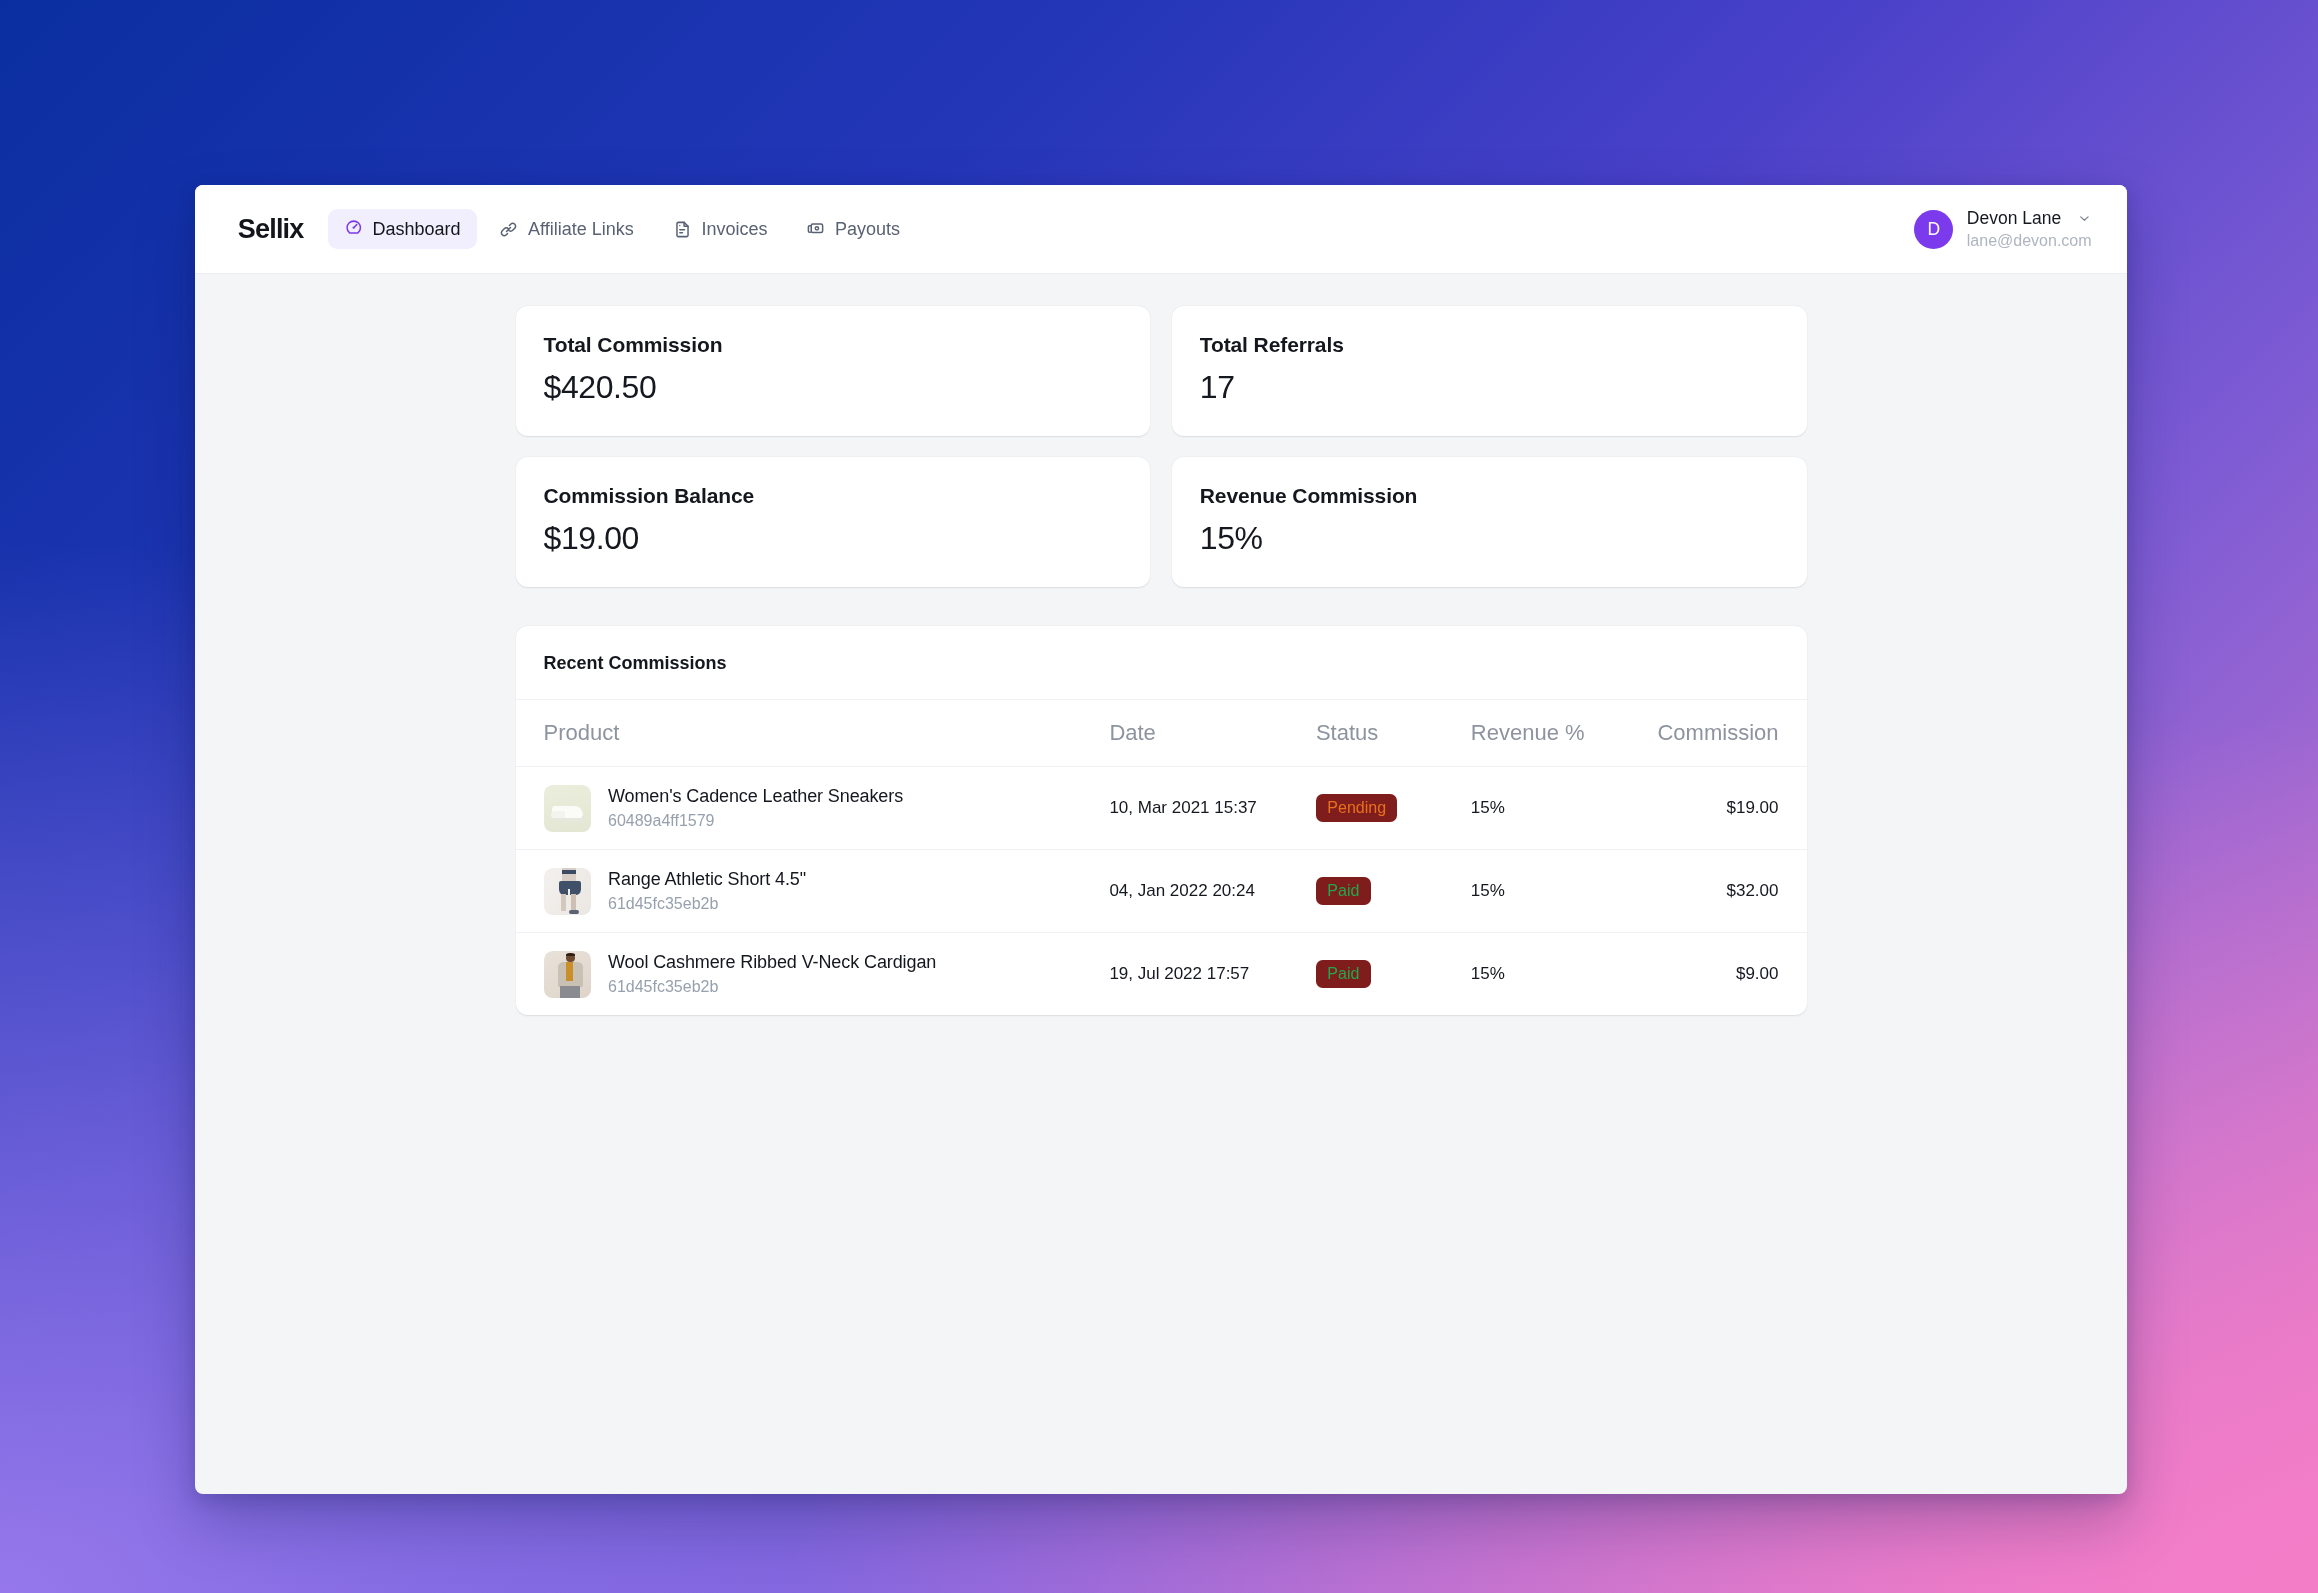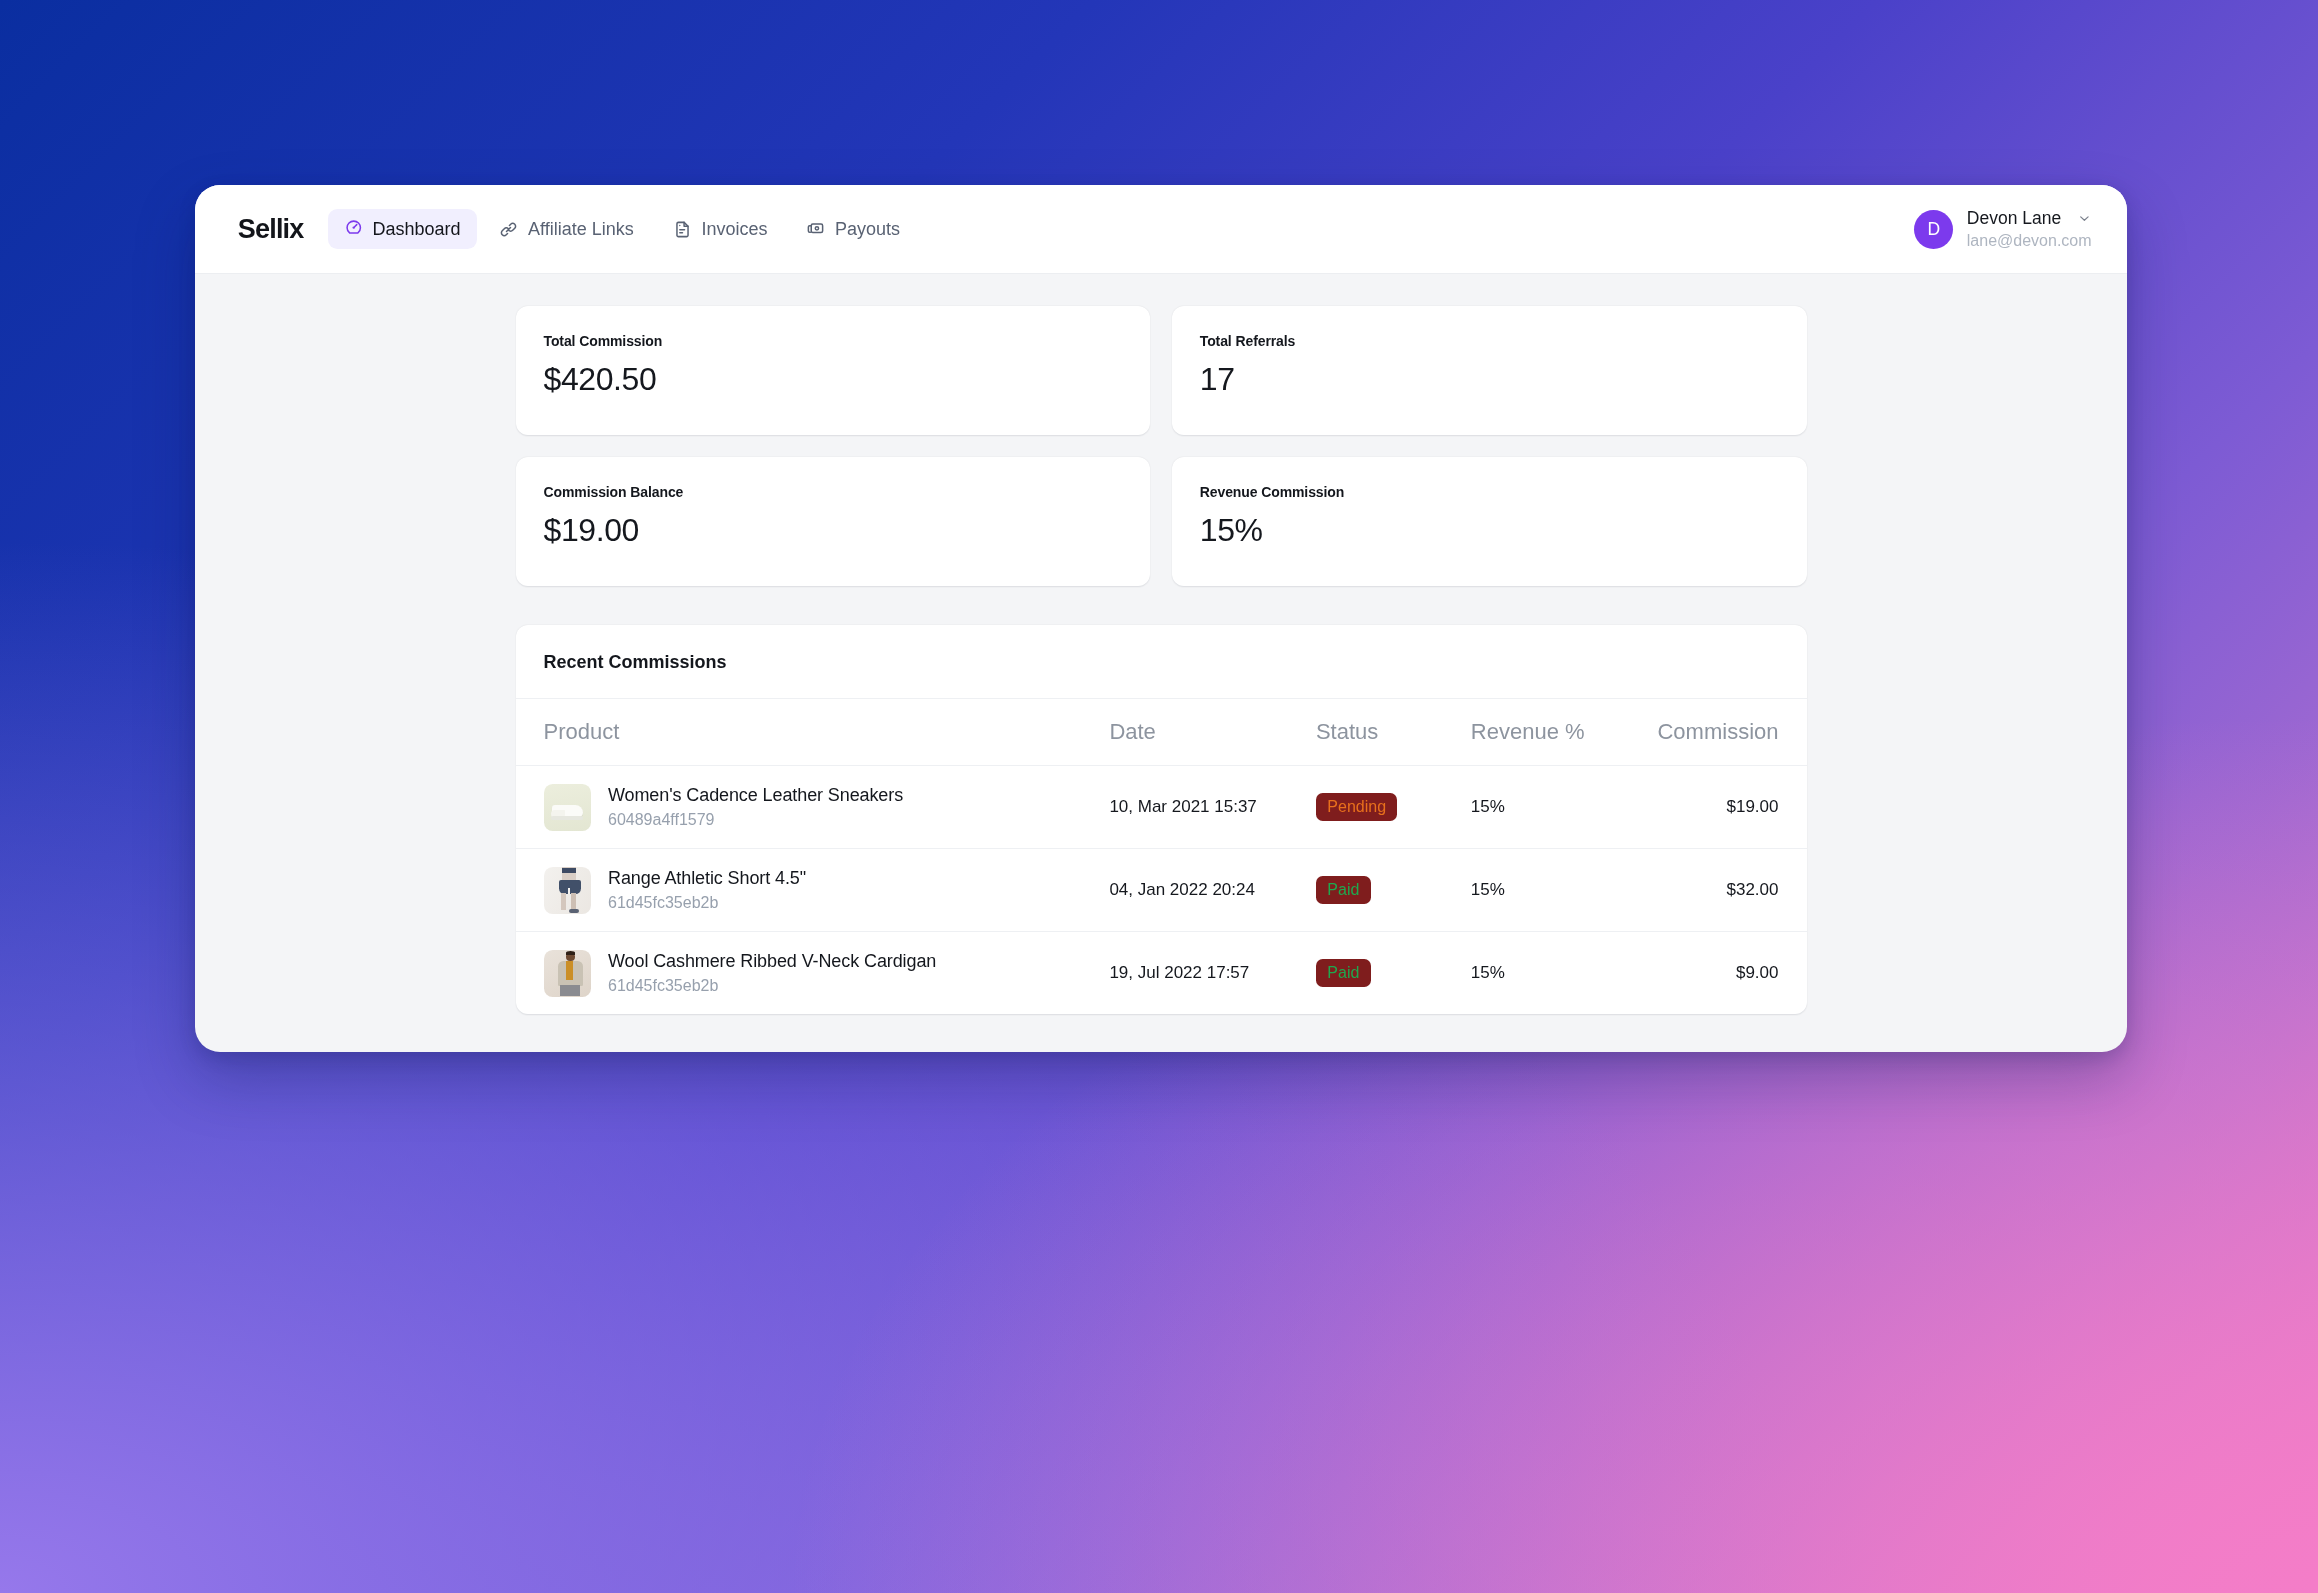--- a/index.html
+++ b/index.html
@@ -18,23 +18,23 @@
       linear-gradient(135deg, #0a2ea0 0%, #2336b8 28%, #4a41c9 48%, #7d5bd4 68%, #b06fd0 85%, #ee7dc4 100%);
     position: relative;
   }
 
   
   .window {
     position: absolute;
     left: 195px;
     top: 185px;
     width: 1932px;
-    height: 867px;
+    height: 1309px;
     background: #f4f5f7;
-    border-radius: 25px;
+    border-radius: 8px;
     overflow: hidden;
     box-shadow: 0 27px 60px rgba(10, 20, 80, 0.28), 0 5.4px 17.5px rgba(10,20,80,0.16);
   }
 
   
   .topbar {
     height: 89px;
     background: #ffffff;
     display: flex;
     align-items: center;
@@ -123,21 +123,21 @@
     border-radius: 12px;
     box-shadow: 0 0.7px 2px rgba(16,24,40,0.07), 0 0.7px 1.3px rgba(16,24,40,0.04);
   }
 
   .stat-card {
     padding: 27px 28px 29.6px;
     min-height: 129px;
   }
 
   .stat-label {
-    font-size: 14px;
+    font-size: 21px;
     font-weight: bold;
     color: #14171d;
     letter-spacing: -0.1px;
   }
 
   .stat-value {
     margin-top: 12px;
     font-size: 32px;
     color: #15181e;
     letter-spacing: -0.4px;

